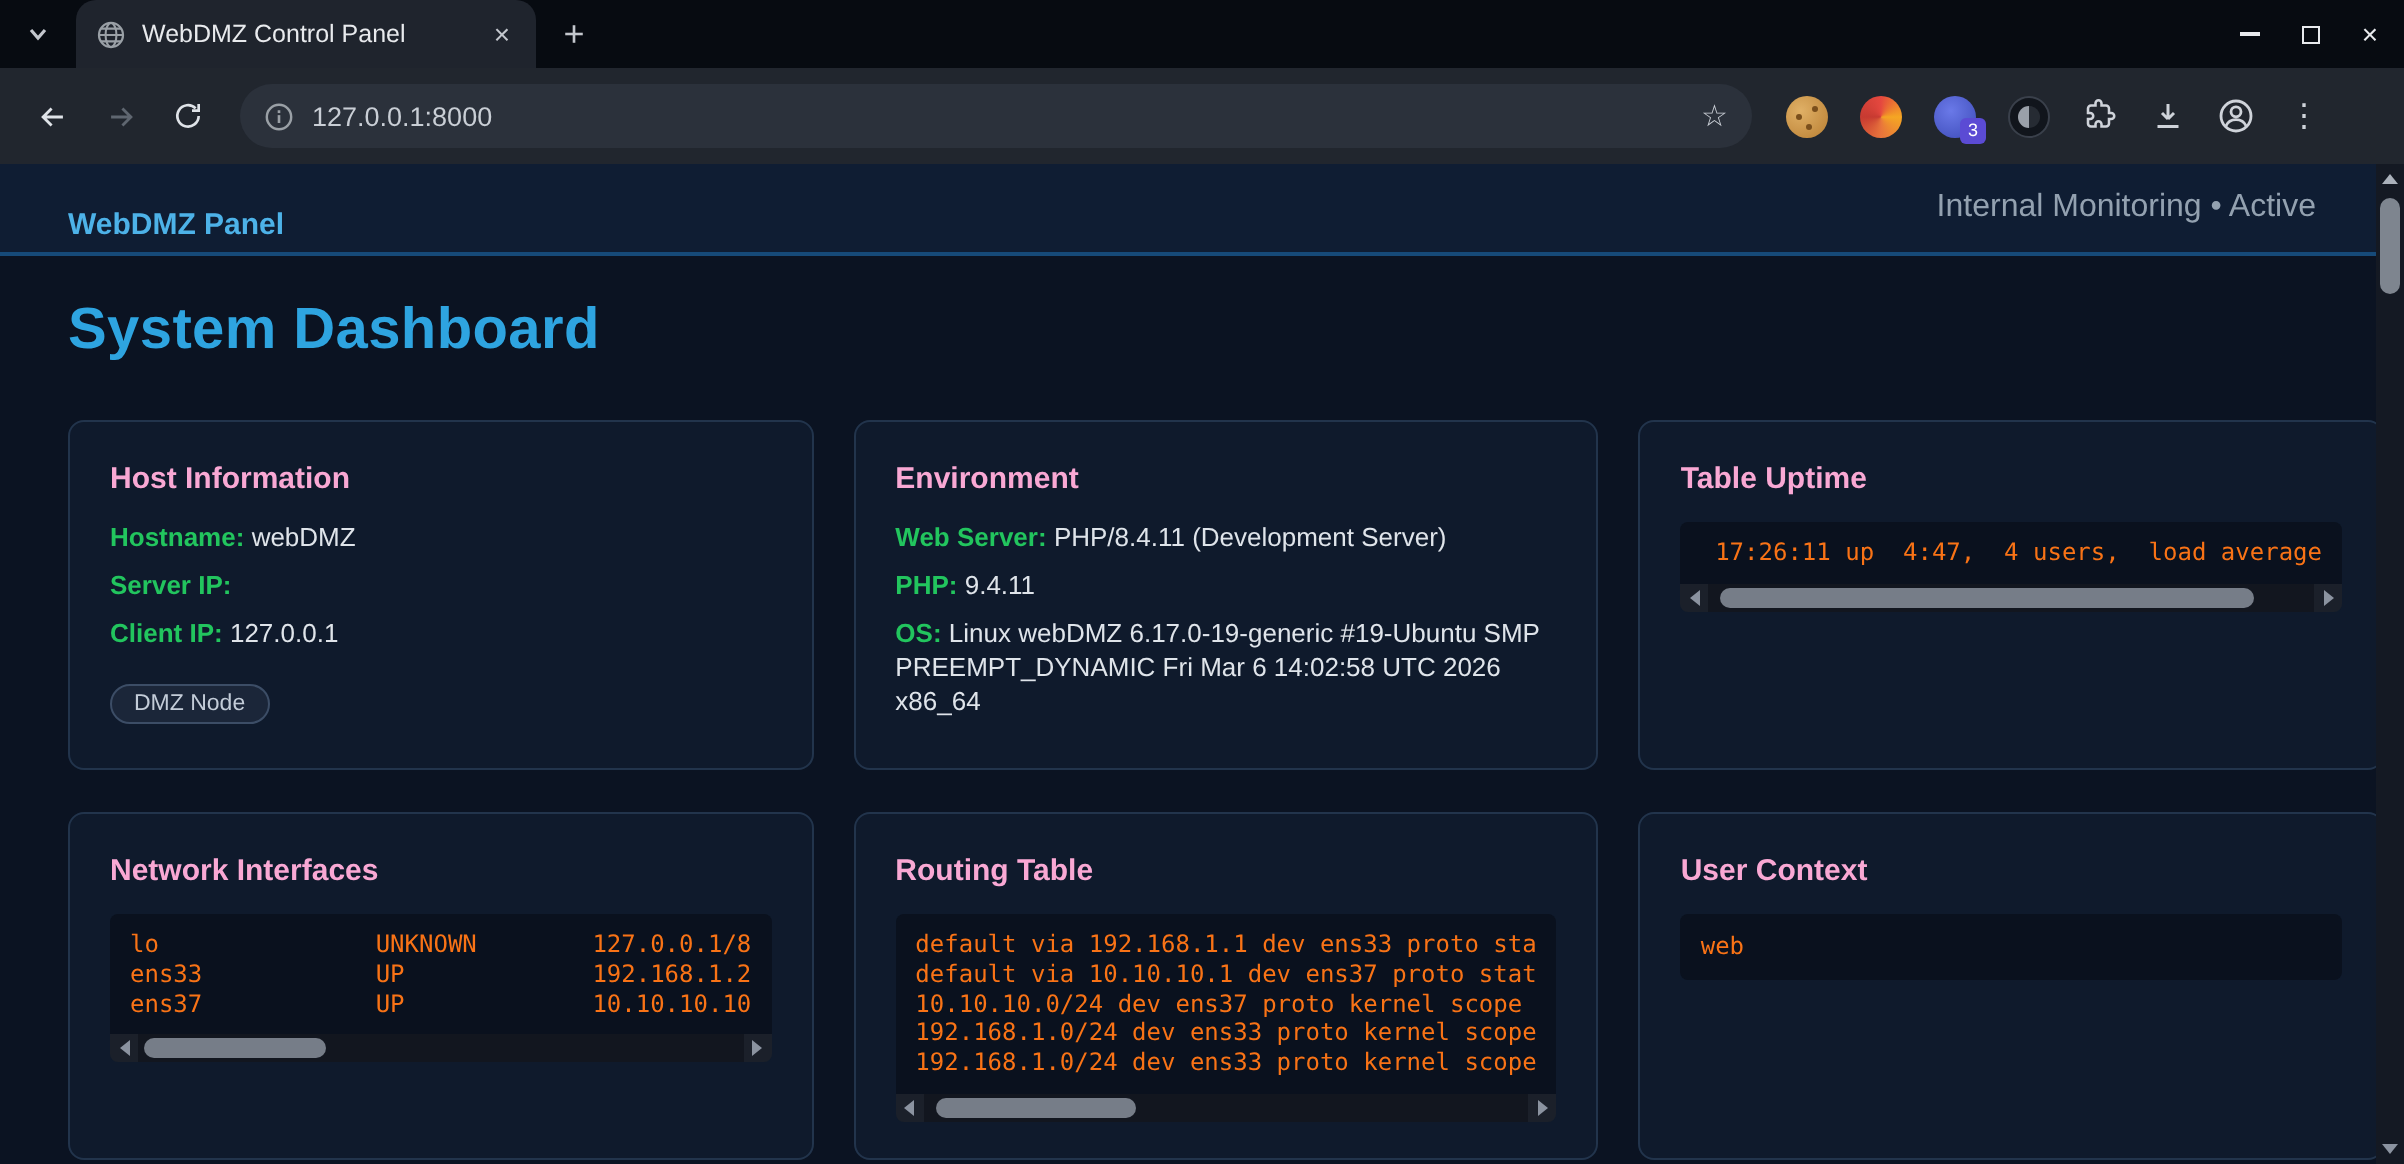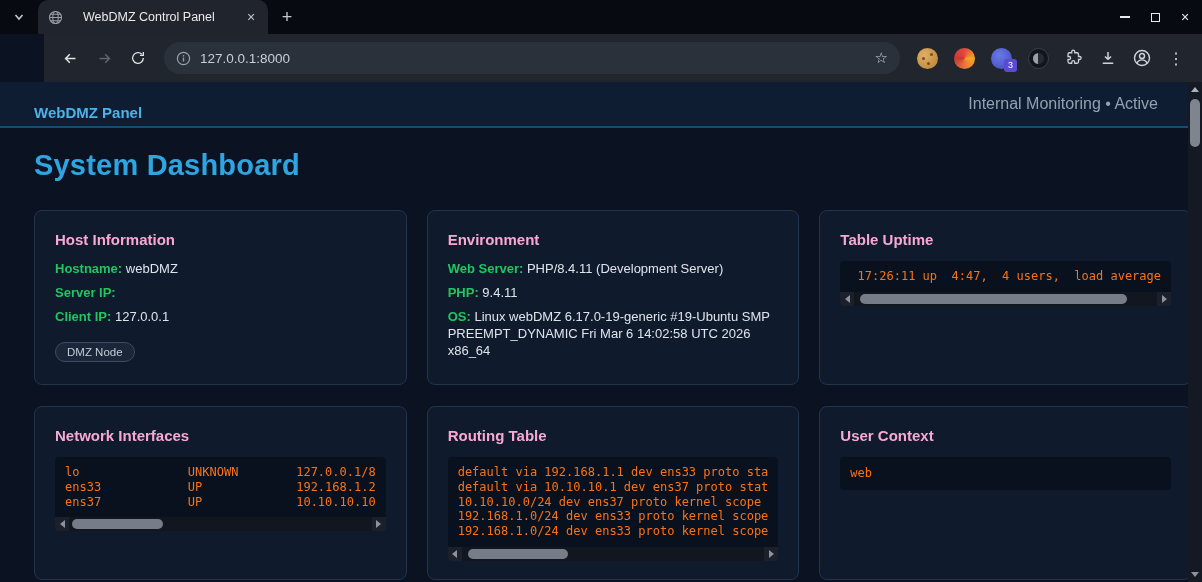--- a/index.html
+++ b/index.html
@@ -4,30 +4,30 @@
 <style>
   *{margin:0;padding:0;box-sizing:border-box;}
   html,body{width:1202px;height:582px;overflow:hidden;}
   body{font-family:"Liberation Sans",sans-serif;background:#000;}
   .screen{width:1202px;height:582px;display:flex;flex-direction:column;background:#0b1322;}
 
   
   .tabbar{height:34px;flex:0 0 34px;background:#070b11;display:flex;align-items:center;padding-left:8px;position:relative;}
   .tab-search{width:22px;height:22px;border-radius:50%;display:flex;align-items:center;justify-content:center;margin-right:8px;cursor:pointer;}
   .tab{height:34px;display:flex;align-items:center;background:#1f242d;border-radius:10px 10px 0 0;padding:0 8px 0 10px;width:230px;cursor:pointer;}
-  .tab-title{color:#e8eaed;font-size:12.5px;flex:1;white-space:nowrap;overflow:hidden;margin:0 20px;}
+  .tab-title{color:#e8eaed;font-size:12.5px;flex:1;white-space:nowrap;overflow:hidden;margin:0 8px;}
   .tab-close{color:#c3c7cd;font-size:14px;width:18px;height:18px;border-radius:50%;display:flex;align-items:center;justify-content:center;cursor:pointer;}
   .newtab{color:#c3c7cd;font-size:18px;width:26px;height:26px;display:flex;align-items:center;justify-content:center;margin-left:6px;border-radius:50%;cursor:pointer;}
   .win-controls{position:absolute;right:4px;top:0;height:34px;display:flex;align-items:center;gap:4px;}
   .winbtn{width:26px;height:26px;display:flex;align-items:center;justify-content:center;color:#e8eaed;font-size:14px;cursor:pointer;}
   .ic-min{display:block;width:10px;height:2px;background:#e8eaed;}
   .ic-max{display:block;width:9px;height:9px;border:1.5px solid #e8eaed;}
 
   
-  .toolbar{height:48px;flex:0 0 48px;background:#21262e;display:flex;align-items:center;padding:16px 10px;gap:2px;margin-left:44px;}
+  .toolbar{height:48px;flex:0 0 48px;background:#21262e;display:flex;align-items:center;padding:16px 10px;gap:2px;}
   .tbtn{width:32px;height:32px;border-radius:50%;display:flex;align-items:center;justify-content:center;cursor:pointer;flex:0 0 auto;}
   .omnibox{flex:1;max-width:756px;height:32px;background:#2b313b;border-radius:16px;display:flex;align-items:center;padding:0 12px;margin:0 8px;cursor:text;}
   .url{color:#c9ced5;font-size:13.5px;margin-left:9px;flex:1;white-space:nowrap;overflow:hidden;}
   .star{color:#c9ced5;font-size:15px;cursor:pointer;}
   .ext{width:21px;height:21px;border-radius:50%;position:relative;margin:0 7px;flex:0 0 auto;cursor:pointer;}
   .cookie{background:radial-gradient(circle at 35% 35%, #e0b066, #b97f33);}
   .cookie::after{content:"";position:absolute;left:5px;top:9px;width:3px;height:3px;border-radius:50%;background:#7a4f1c;box-shadow:8px -4px 0 #7a4f1c,5px 5px 0 #7a4f1c;}
   .wheel{background:conic-gradient(#e5483f,#f5a623,#e8743c,#c73a31,#e5483f);}
   .badged{background:radial-gradient(circle at 40% 35%, #6a79e8, #3d4bb8);}
   .ext-badge{position:absolute;right:-5px;bottom:-3px;background:#5b4bd4;color:#fff;font-size:9px;line-height:1;padding:2px 4px;border-radius:3px;}

